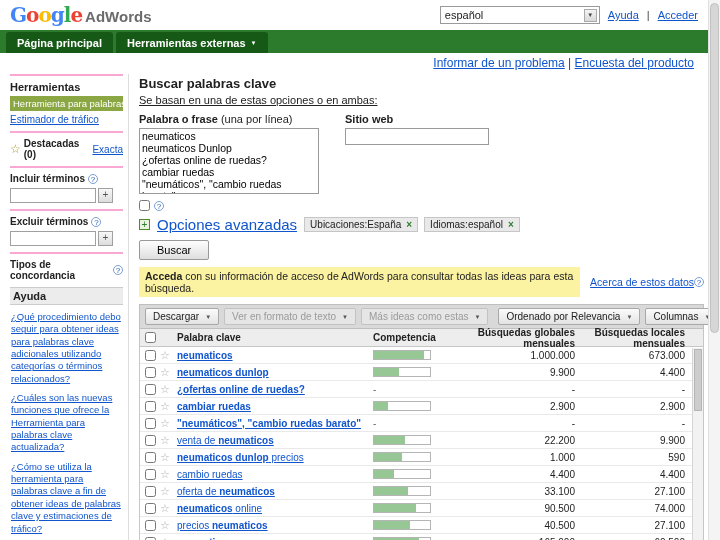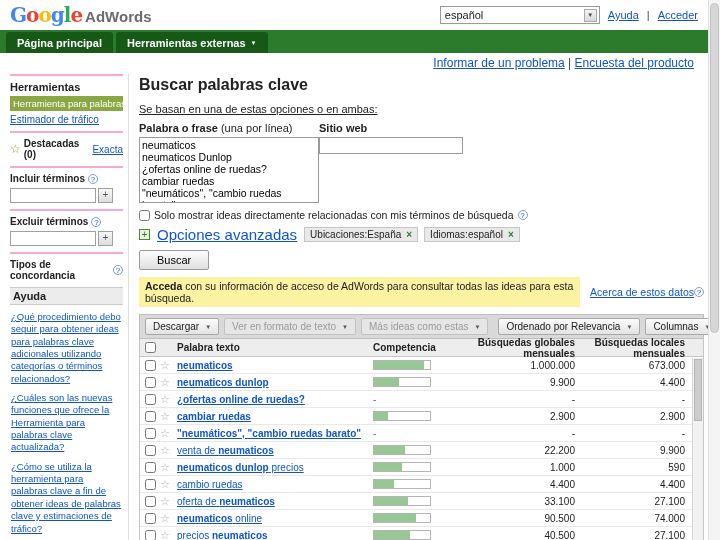--- a/index.html
+++ b/index.html
@@ -45,23 +45,23 @@
   .term-input-row { display:flex; gap:2px; margin-top:4px; }
   .term-input { width:86px; height:15px; border:1px solid #a0a0a0; font-size:10px; }
   .term-add-btn { width:15px; height:15px; border:1px solid #a0a0a0; background:linear-gradient(#f8f8f8,#ddd); font-size:10px; line-height:12px; text-align:center; color:#555; cursor:pointer; }
   .match-row { display:flex; align-items:center; gap:4px; margin:3px 0; cursor:pointer; }
   .match-row input { width:11px; height:11px; }
   .help-hdr { background:#ececec; border-top:1px solid #ccc; border-bottom:1px solid #ccc; font-weight:bold; padding:2px 3px; font-size:11px; }
   .help-list { padding:6px 1px; display:flex; flex-direction:column; gap:7px; }
   .help-link { color:#15c; font-size:9.5px; line-height:1.3; text-decoration:underline; cursor:pointer; }
 
   
-  .search-title { font-size:16px; font-weight:bold; margin:2px 0 9px; }
+  .search-title { font-size:13px; font-weight:bold; margin:2px 0 3px; }
   .search-sub { margin-bottom:7px; font-size:11px;text-decoration:underline; }
-  .form-cols { display:flex; }
+  .form-cols { display:flex; gap:26px; }
   .field-label { font-weight:bold; font-size:11px; }
   .hint { font-weight:normal; }
   .kw-textarea { display:block; width:180px; height:66px; margin-top:3px; border:1px solid #9a9a9a; font-family:"Liberation Sans",sans-serif; font-size:10.5px; padding:1px 2px; overflow-y:scroll; resize:none; }
   .site-input { display:block; width:144px; height:17px; margin-top:3px; border:1px solid #9a9a9a; font-size:10.5px; }
   .related-row { margin-top:6px; display:flex; align-items:center; gap:4px; font-size:10.5px; }
   .related-row input { width:11px; height:11px; }
   .adv-row { margin-top:5px; display:flex; align-items:center; gap:7px; }
   .plus-box { width:11px; height:11px; border:1px solid #4a8b2c; color:#2e7d2e; background:#eaf3e0; font-size:10px; line-height:9px; text-align:center; cursor:pointer; flex:none; }
   .adv-link { font-size:15px; }
   .filter-tag { display:inline-flex; align-items:center; gap:5px; background:#e9e9e9; border:1px solid #c6c6c6; padding:1px 5px; font-size:10px; }
@@ -207,21 +207,20 @@
 "neumáticos", "cambio ruedas barato"</textarea>
         </div>
         <div>
           <span class="field-label">Sitio web</span>
           <input class="site-input" style="">
         </div>
       </div>
 
       <div class="related-row">
         <input type="checkbox" style="">
-        <span>Solo mostrar ideas directamente relacionadas con mis términos de búsqueda</span>
         <span class="q">?</span>
       </div>
 
       <div class="adv-row">
         <span class="plus-box">+</span>
         <span class="link adv-link">Opciones avanzadas</span>
         <span style="display:inline-flex;gap:6px;">
             <span class="filter-tag">
               <span>Ubicaciones:España</span>
               <span class="tag-x">×</span>
@@ -270,21 +269,21 @@
         </span>
       </div>
 
       
       <div class="table-wrap">
         <div class="t-header">
           <div class="c-check">
               <input type="checkbox" style="">
             </div>
           <div class="c-star"></div>
-          <div class="c-kw" style="color:#222;text-decoration:none;cursor:default;">Palabra texto</div>
+          <div class="c-kw" style="color:#222;text-decoration:none;cursor:default;">Palabra clave</div>
           <div class="c-comp">Competencia</div>
           <div class="c-glob">Búsquedas globales mensuales</div>
           <div class="c-loc">Búsquedas locales mensuales</div>
         </div>
         <div class="t-body">
             <div class="t-row">
               <div class="c-check">
                 <input type="checkbox" style="">
               </div>
               <div class="c-star">☆</div>

